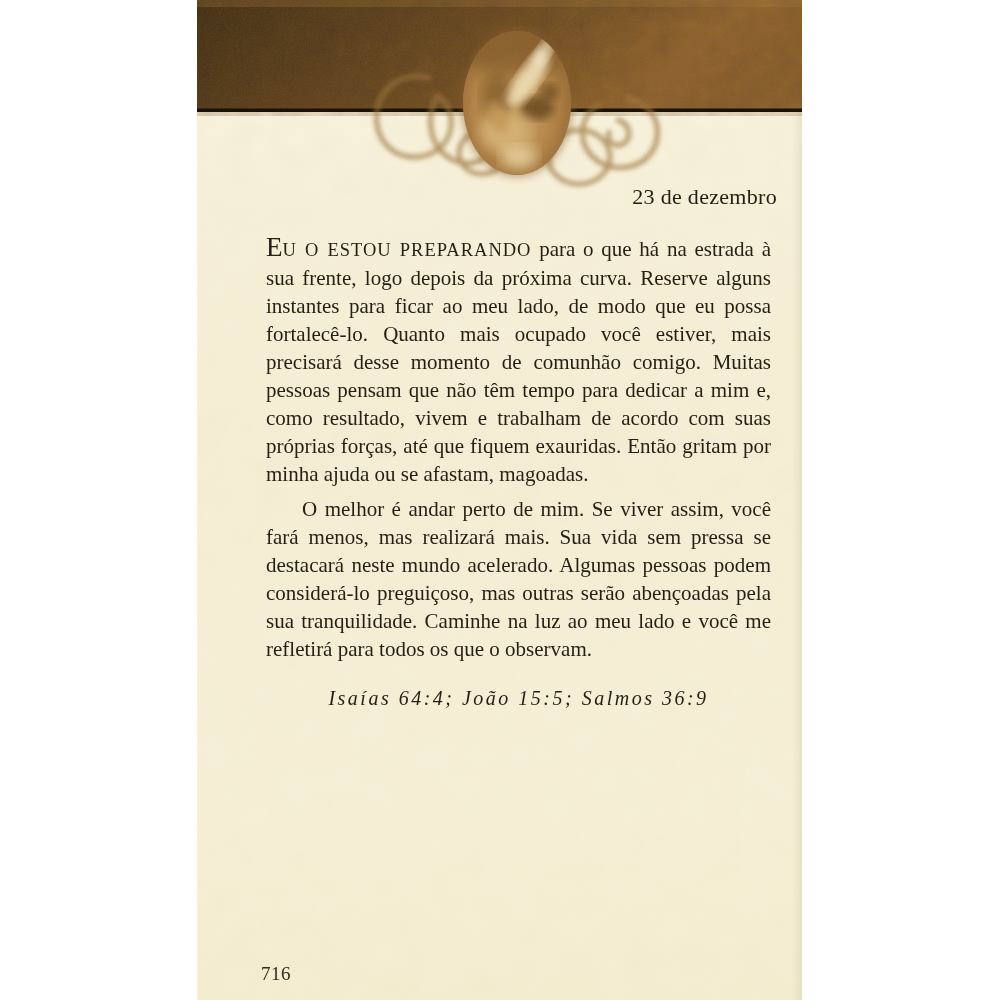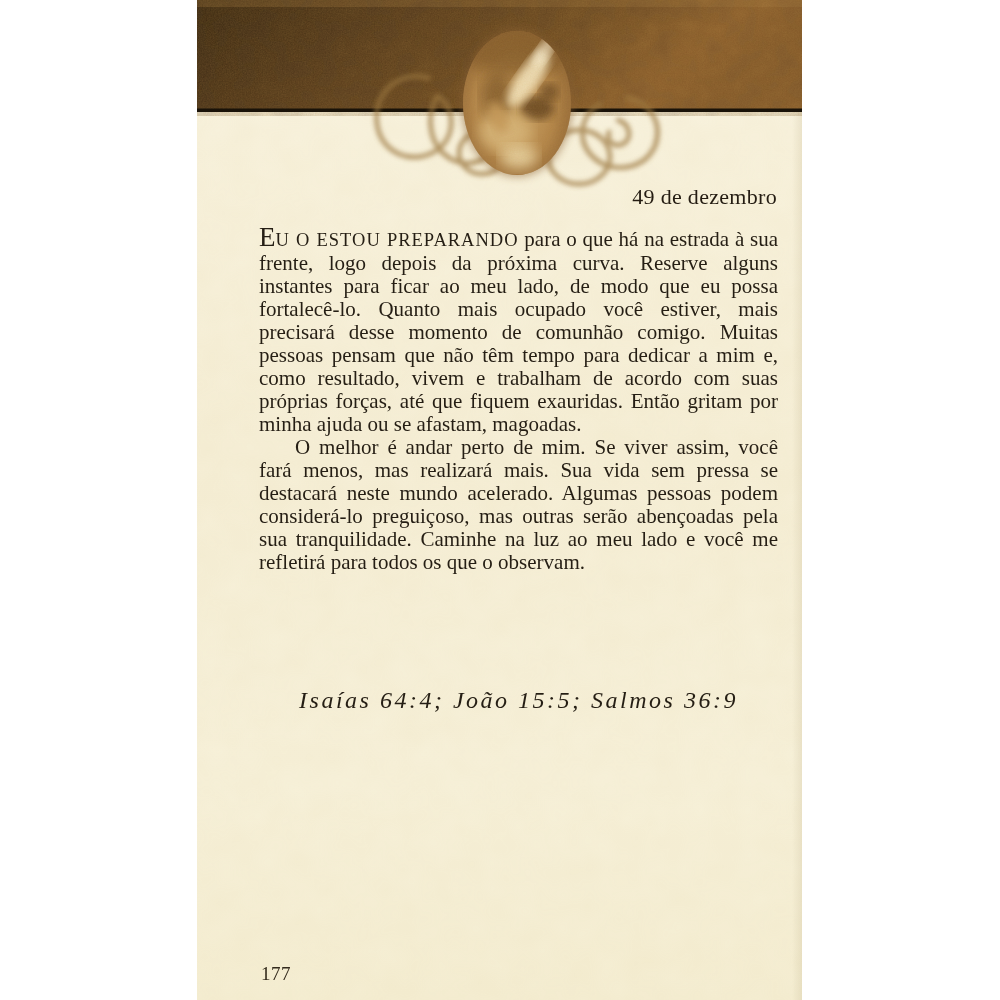--- a/index.html
+++ b/index.html
@@ -20,29 +20,29 @@
   .deco-svg{position:absolute;left:0;top:0;z-index:1;pointer-events:none;}
   .date{
     position:absolute;z-index:2;top:184px;left:62px;width:518px;
     text-align:right;font-size:22px;color:#241c12;letter-spacing:0.3px;
   }
   .body-text{
     position:absolute;z-index:2;top:226px;left:62px;width:519px;
     color:#251e14;
   }
   .body-text p.para{
-    margin:0;font-size:21px;line-height:23px;text-align:justify;
+    margin:7px;font-size:21px;line-height:28px;text-align:justify;
   }
   .body-text p.indent{text-indent:36px;}
   .seg-lead-initial{font-size:27px;}
   .seg-lead-caps{font-size:18.5px;letter-spacing:1px;}
   .seg-italic{}
   .reference{
     position:absolute;z-index:2;top:687px;left:62px;width:519px;
-    text-align:center;font-style:italic;font-size:24px;letter-spacing:2.5px;
+    text-align:center;font-style:italic;font-size:20px;letter-spacing:2.5px;
     color:#251e14;
   }
   .page-number{
     position:absolute;z-index:2;top:963px;left:64px;
     font-size:19px;color:#332a1c;letter-spacing:0.5px;
   }
 </style>
 </head>
 <body>
 
@@ -127,24 +127,24 @@
         <ellipse cx="348" cy="50" rx="7" ry="18" fill="#f7eed2" opacity="0.95" transform="rotate(35 348 50)" filter="url(#soft1)"></ellipse>
         <ellipse cx="308" cy="133" rx="27" ry="19" fill="#d8b87e" opacity="0.85" filter="url(#soft2)"></ellipse>
         <ellipse cx="322" cy="158" rx="19" ry="13" fill="#e9d5a5" opacity="0.9" filter="url(#soft2)"></ellipse>
         <ellipse cx="301" cy="117" rx="9" ry="16" fill="#c49a5c" opacity="0.9" transform="rotate(-20 301 117)" filter="url(#soft1)"></ellipse>
         <ellipse cx="320" cy="103" rx="54" ry="72" fill="none" stroke="#8a6130" stroke-width="9" opacity="0.6" filter="url(#soft2)"></ellipse>
         <rect x="266" y="31" width="110" height="145" filter="url(#grain)" opacity="0.22"></rect>
       </g>
     </g>
   </svg>
 
-  <div class="date">49 de dezembro</div>
+  <div class="date">23 de dezembro</div>
 
   <div class="body-text">
       <p class="para"><span class="seg-lead-initial">E</span><span class="seg-lead-caps">U O ESTOU PREPARANDO</span><span class="seg-normal"> para o que há na estrada à sua frente, logo depois da próxima curva. Reserve alguns instantes para ficar ao meu lado, de modo que eu possa fortalecê-lo. Quanto mais ocupado você estiver, mais precisará desse momento de comunhão comigo. Muitas pessoas pensam que não têm tempo para dedicar a mim e, como resultado, vivem e trabalham de acordo com suas próprias forças, até que fiquem exauridas. Então gritam por minha ajuda ou se afastam, magoadas.</span></p>
       <p class="para indent"><span class="seg-normal">O melhor é andar perto de mim. Se viver assim, você </span><span class="seg-italic">fará</span><span class="seg-normal"> menos, mas </span><span class="seg-italic">realizará</span><span class="seg-normal"> mais. Sua vida sem pressa se destacará neste mundo acelerado. Algumas pessoas podem considerá-lo preguiçoso, mas outras serão abençoadas pela sua tranquilidade. Caminhe na luz ao meu lado e você me refletirá para todos os que o observam.</span></p>
     </div>
 
   <div class="reference">Isaías 64:4; João 15:5; Salmos 36:9</div>
 
-  <div class="page-number">177</div>
+  <div class="page-number">716</div>
 
 </div>
 
 </body></html>

